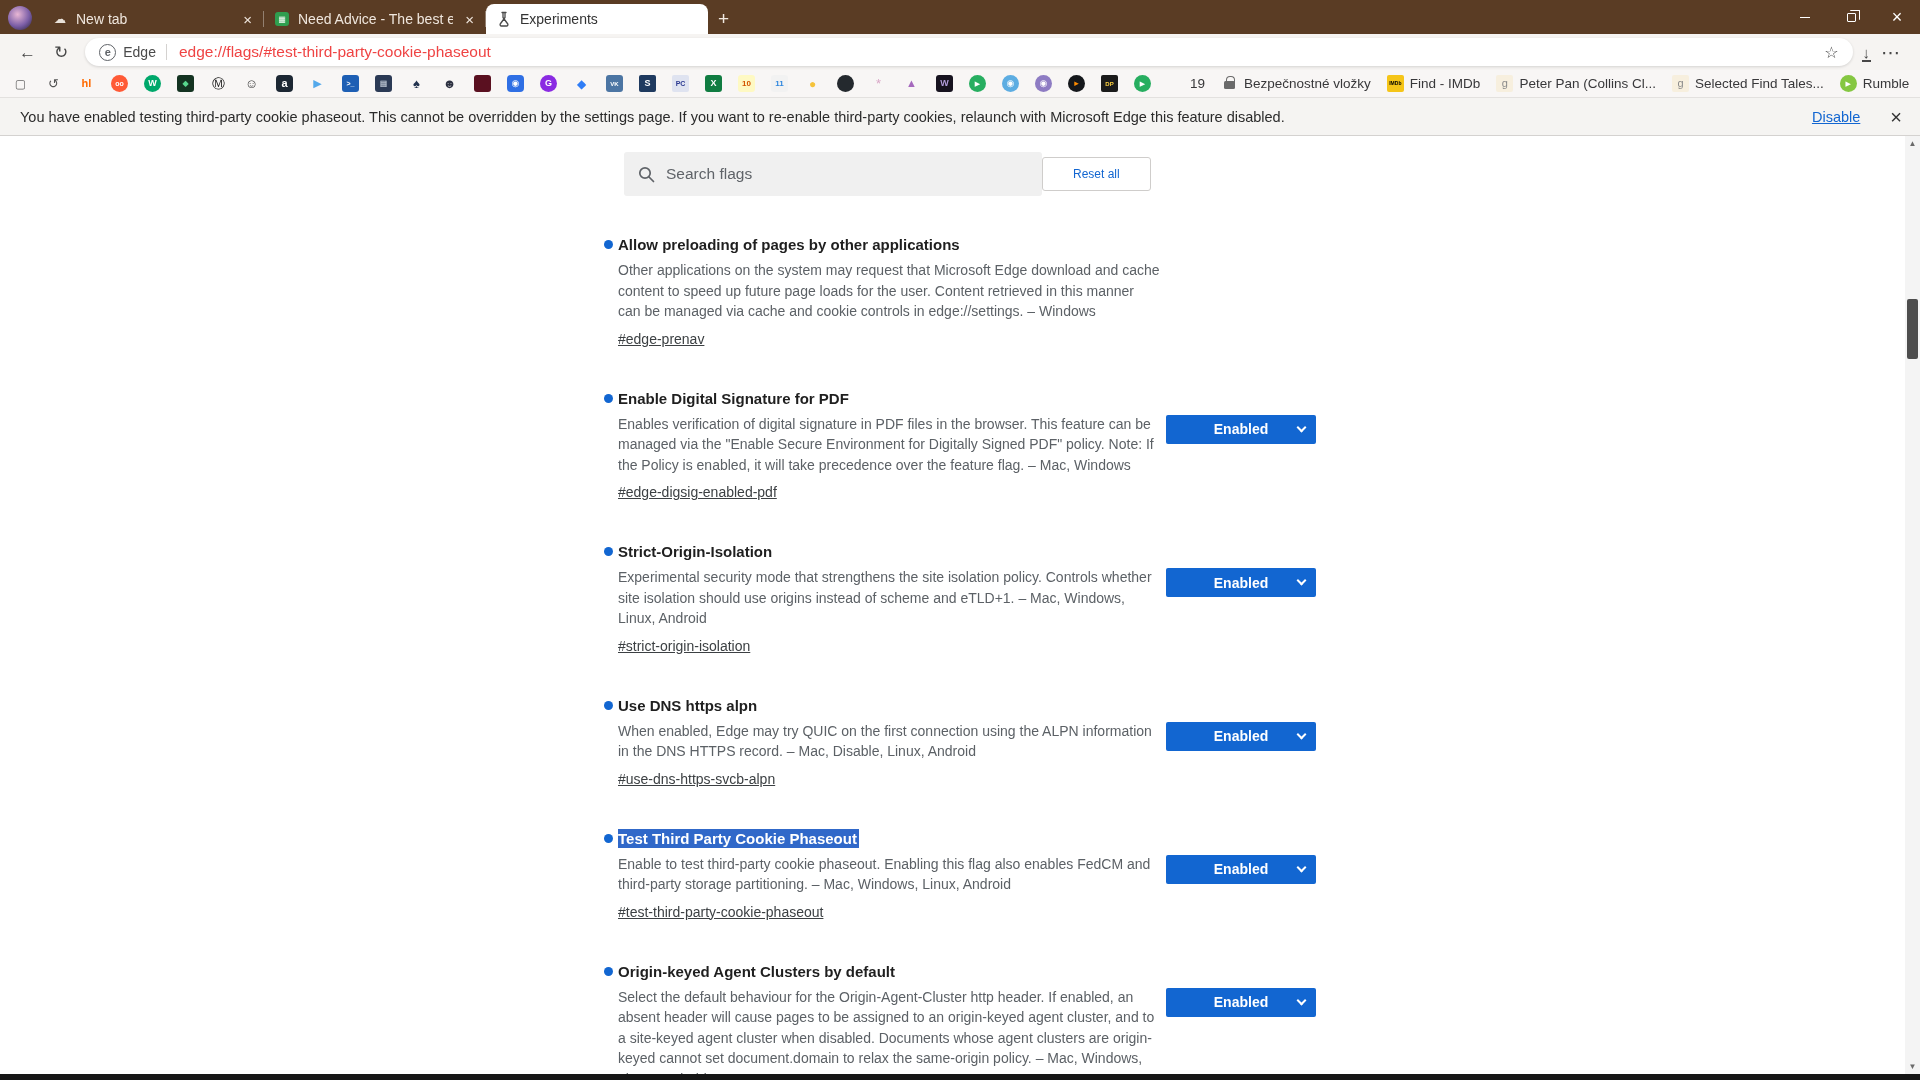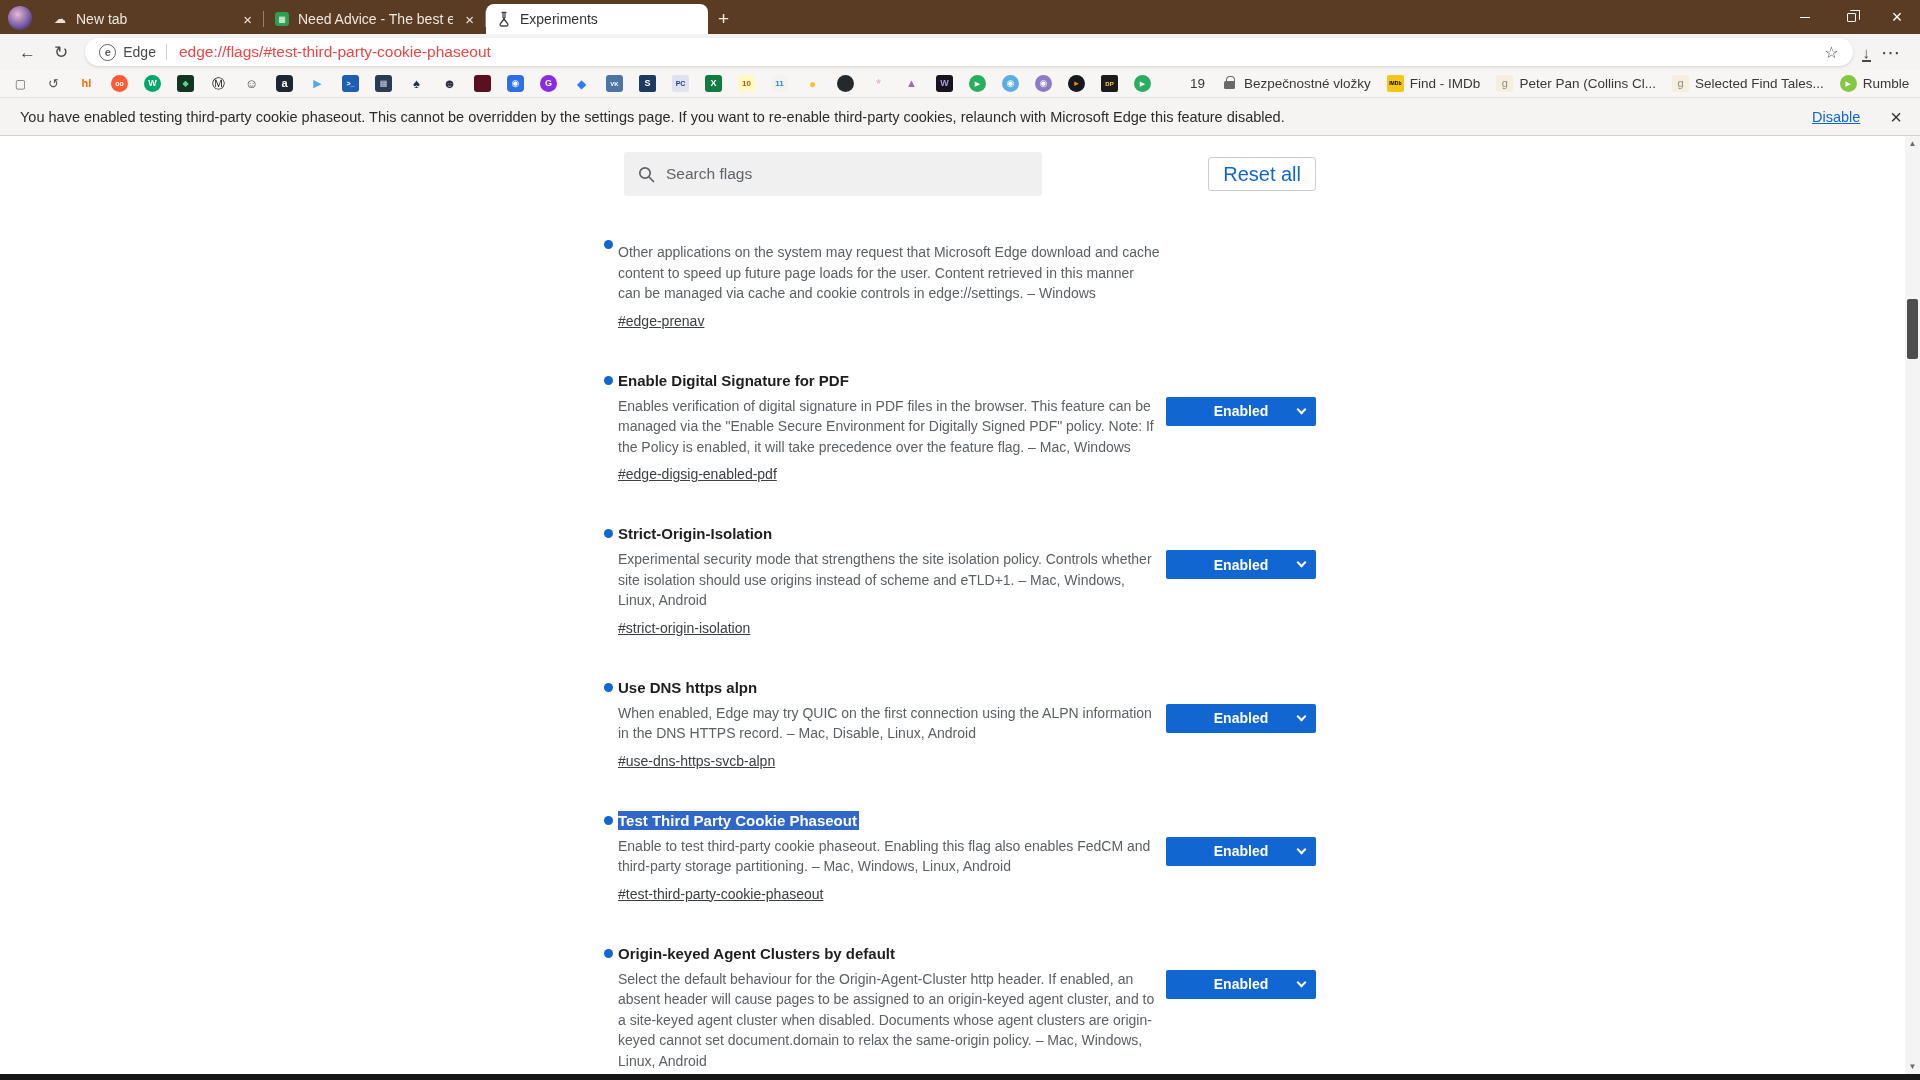--- a/index.html
+++ b/index.html
@@ -56,28 +56,28 @@
   .bm-glyph.lock:after{content:"";position:absolute;top:6px;left:3px;width:11px;height:8px;background:#6a6a6a;border-radius:1.5px}
 
   
   .banner{height:38px;background:#f5f4f2;border-bottom:1px solid #d4d2d0;display:flex;align-items:center;
     padding:0 18px 0 20px;font-size:14.5px;color:#2b2b2b}
   .banner-disable{margin-left:auto;color:#1266d1;text-decoration:underline;cursor:pointer;flex:none}
   .banner-close{margin-left:30px;font-size:20px;color:#333;line-height:1;flex:none;cursor:pointer}
 
   
   .flags-container{width:712px;margin:0 auto;padding-top:16px}
-  .search-row{display:flex;align-items:center;justify-content:space-between}
+  .search-row{display:flex;align-items:center;justify-content:flex-start}
   .search-box{width:418px;height:44px;background:#f0f0f0;border-radius:3px;display:flex;align-items:center;
     padding:0 14px;margin-left:20px}
   .search-box input{border:none;outline:none;background:transparent;font-family:"Liberation Sans",sans-serif;
     font-size:15.5px;color:#333;margin-left:11px;flex:1}
   .search-box input::placeholder{color:#5f6368}
-  .reset-btn{height:34px;padding:0 14px;border:1px solid #cfcdcb;border-radius:3px;background:#fff;
-    color:#1266d1;font-size:20px;display:flex;align-items:center;cursor:pointer}
+  .reset-btn{height:34px;padding:0 30px;border:1px solid #cfcdcb;border-radius:3px;background:#fff;
+    color:#1266d1;font-size:12px;display:flex;align-items:center;cursor:pointer}
   .flags-list{padding-top:40px}
   .flag-row{display:flex;margin-bottom:42px}
   .flag-main{width:556px;padding-left:14px;position:relative}
   .bullet{position:absolute;left:0;top:4px;width:9px;height:9px;background:#1266d1;border-radius:50%}
   .flag-title{font-size:15px;font-weight:700;color:#1f1f1f}
   .flag-title.highlight{background:#3068c9;color:#fff;padding:1px 2px 1px 0}
   .flag-desc{font-size:14px;color:#5c6166;line-height:20.5px;margin-top:6px}
   .flag-link{font-size:14px;color:#3c4043;text-decoration:underline;margin-top:9px;display:inline-block;cursor:pointer}
   .flag-ctrl{margin-left:auto;margin-top:25px;flex:none}
   .dropdown{width:150px;height:29px;background:#1266d1;color:#fff;display:flex;align-items:center;
@@ -375,20 +375,21 @@
       <input type="text" placeholder="Search flags" style="">
     </div>
     <button class="reset-btn">Reset all</button>
   </div>
 
   <div class="flags-list">
 
       <div class="flag-row">
         <div class="flag-main">
           <span class="bullet"></span>
+          <div><span class="flag-title">Allow preloading of pages by other applications</span></div>
           <div class="flag-desc">Other applications on the system may request that Microsoft Edge download and cache content to speed up future page loads for the user. Content retrieved in this manner can be managed via cache and cookie controls in edge://settings. – Windows</div>
           <a class="flag-link">#edge-prenav</a>
         </div>
       </div>
 
       <div class="flag-row">
         <div class="flag-main">
           <span class="bullet"></span>
           <div><span class="flag-title">Enable Digital Signature for PDF</span></div>
           <div class="flag-desc">Enables verification of digital signature in PDF files in the browser. This feature can be managed via the "Enable Secure Environment for Digitally Signed PDF" policy. Note: If the Policy is enabled, it will take precedence over the feature flag. – Mac, Windows</div>

